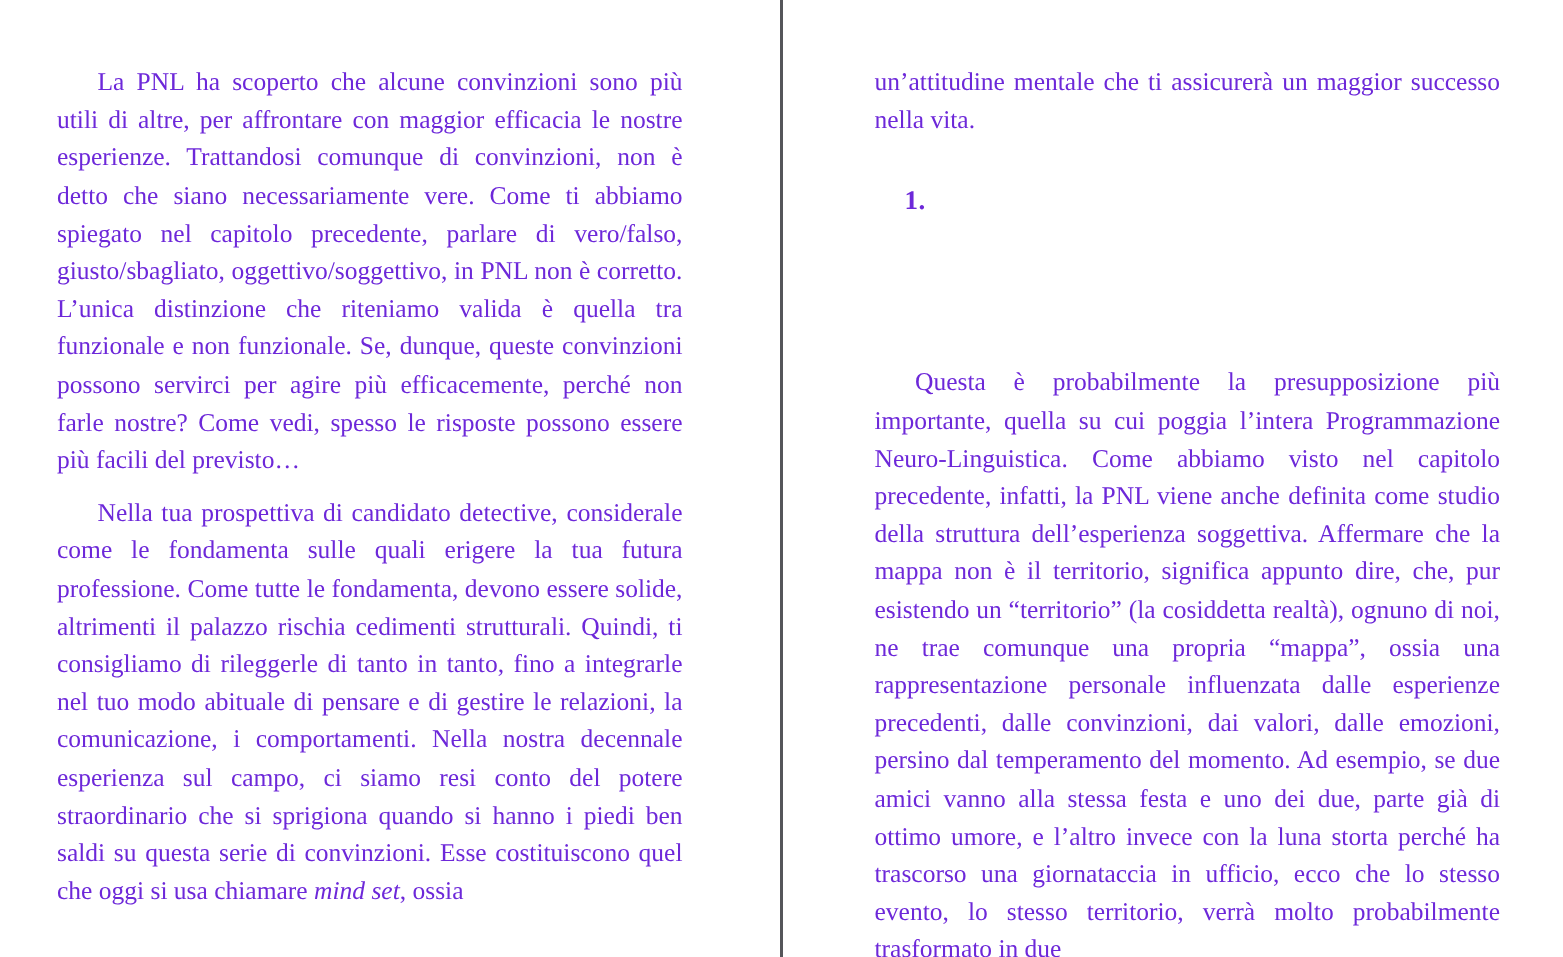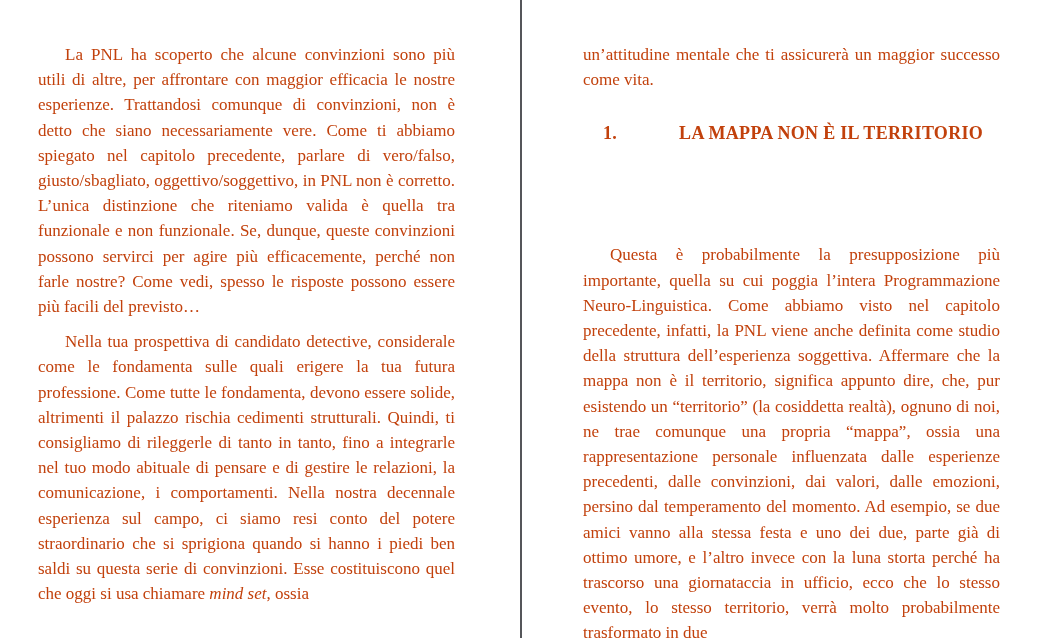--- a/index.html
+++ b/index.html
@@ -7,21 +7,21 @@
     padding: 0;
     background: #ffffff;
   }
   .spread {
     position: relative;
     width: 1042px;
     height: 638px;
     background: #ffffff;
     overflow: hidden;
     font-family: "Liberation Serif", "DejaVu Serif", serif;
-    color: #c2410c;
+    color: #6d28d9;
   }
   .page {
     position: absolute;
     top: 0;
     height: 638px;
     box-sizing: border-box;
     font-size: 17px;
     line-height: 25.2px;
     text-align: justify;
   }
@@ -67,21 +67,20 @@
 <div class="spread">
 
   <div class="page page-left">
     <p class="indent">La PNL ha scoperto che alcune convinzioni sono più utili di altre, per affrontare con maggior efficacia le nostre esperienze. Trattandosi comunque di convinzioni, non è detto che siano necessariamente vere. Come ti abbiamo spiegato nel capitolo precedente, parlare di vero/falso, giusto/sbagliato, oggettivo/soggettivo, in PNL non è corretto. L’unica distinzione che riteniamo valida è quella tra funzionale e non funzionale. Se, dunque, queste convinzioni possono servirci per agire più efficacemente, perché non farle nostre? Come vedi, spesso le risposte possono essere più facili del previsto…</p>
     <p class="indent para-gap"><span>Nella tua prospettiva di candidato detective, considerale come le fondamenta sulle quali erigere la tua futura professione. Come tutte le fondamenta, devono essere solide, altrimenti il palazzo rischia cedimenti strutturali. Quindi, ti consigliamo di rileggerle di tanto in tanto, fino a integrarle nel tuo modo abituale di pensare e di gestire le relazioni, la comunicazione, i comportamenti. Nella nostra decennale esperienza sul campo, ci siamo resi conto del potere straordinario che si sprigiona quando si hanno i piedi ben saldi su questa serie di convinzioni. Esse costituiscono quel che oggi si usa chiamare </span><span class="italic-term">mind set</span><span>, ossia</span></p>
   </div>
 
   <div class="divider"></div>
 
   <div class="page page-right">
-    <p>un’attitudine mentale che ti assicurerà un maggior successo come vita.</p>
+    <p>un’attitudine mentale che ti assicurerà un maggior successo nella vita.</p>
     <h2 class="chapter-heading">
       <span class="chapter-number">1.</span>
-      <span class="chapter-title">LA MAPPA NON È IL TERRITORIO</span>
     </h2>
     <p class="indent main-para">Questa è probabilmente la presupposizione più importante, quella su cui poggia l’intera Programmazione Neuro-Linguistica. Come abbiamo visto nel capitolo precedente, infatti, la PNL viene anche definita come studio della struttura dell’esperienza soggettiva. Affermare che la mappa non è il territorio, significa appunto dire, che, pur esistendo un “territorio” (la cosiddetta realtà), ognuno di noi, ne trae comunque una propria “mappa”, ossia una rappresentazione personale influenzata dalle esperienze precedenti, dalle convinzioni, dai valori, dalle emozioni, persino dal temperamento del momento. Ad esempio, se due amici vanno alla stessa festa e uno dei due, parte già di ottimo umore, e l’altro invece con la luna storta perché ha trascorso una giornataccia in ufficio, ecco che lo stesso evento, lo stesso territorio, verrà molto probabilmente trasformato in due</p>
   </div>
 
 </div>
 
 </body></html>

